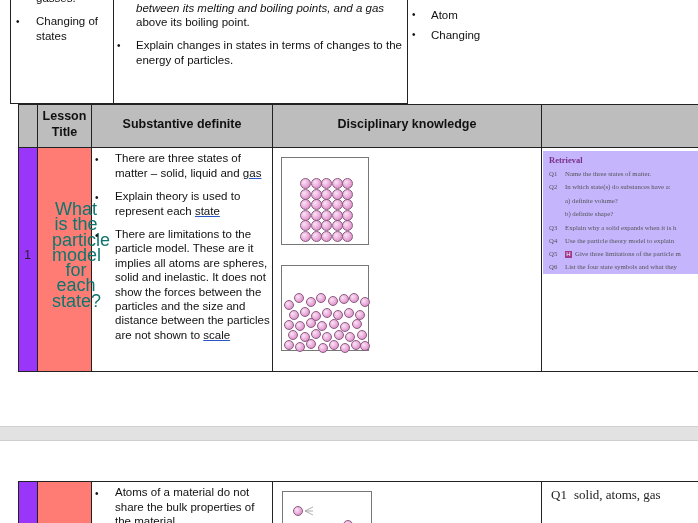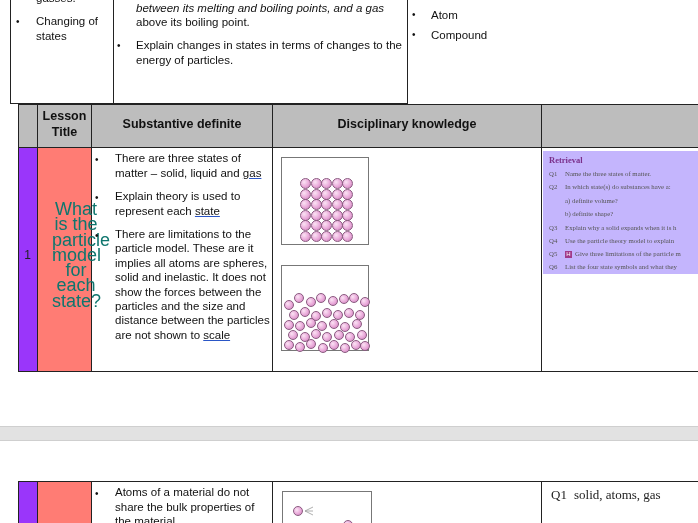--- a/index.html
+++ b/index.html
@@ -39,21 +39,21 @@
 states</div>
 
   <div class="txt" style="left:136px;top:1px;white-space:nowrap;font-style:italic;">between its melting and boiling points, and a gas</div>
   <div class="txt" style="left:136px;top:15px;white-space:nowrap;">above its boiling point.</div>
   <div class="bul" style="left:117px;top:40px;">•</div>
   <div class="txt" style="left:136px;top:38px;width:268px;">Explain changes in states in terms of changes to the energy of particles.</div>
 
   <div class="bul" style="left:412px;top:9px;">•</div>
   <div class="txt" style="left:431px;top:8px;">Atom</div>
   <div class="bul" style="left:412px;top:29px;">•</div>
-  <div class="txt" style="left:431px;top:28px;">Compound</div>
+  <div class="txt" style="left:431px;top:28px;">Changing</div>
 </div>
 
 <div>
 
   <div class="abs hdr" style="left:18px;top:104px;width:680px;height:43px;"></div>
 
   <div class="abs purple" style="left:18px;top:148px;width:19px;height:223px;"></div>
   <div class="abs salmon" style="left:37px;top:148px;width:54px;height:223px;"></div>
 
   <div class="line" style="left:18px;top:104px;width:680px;height:1px;"></div>

